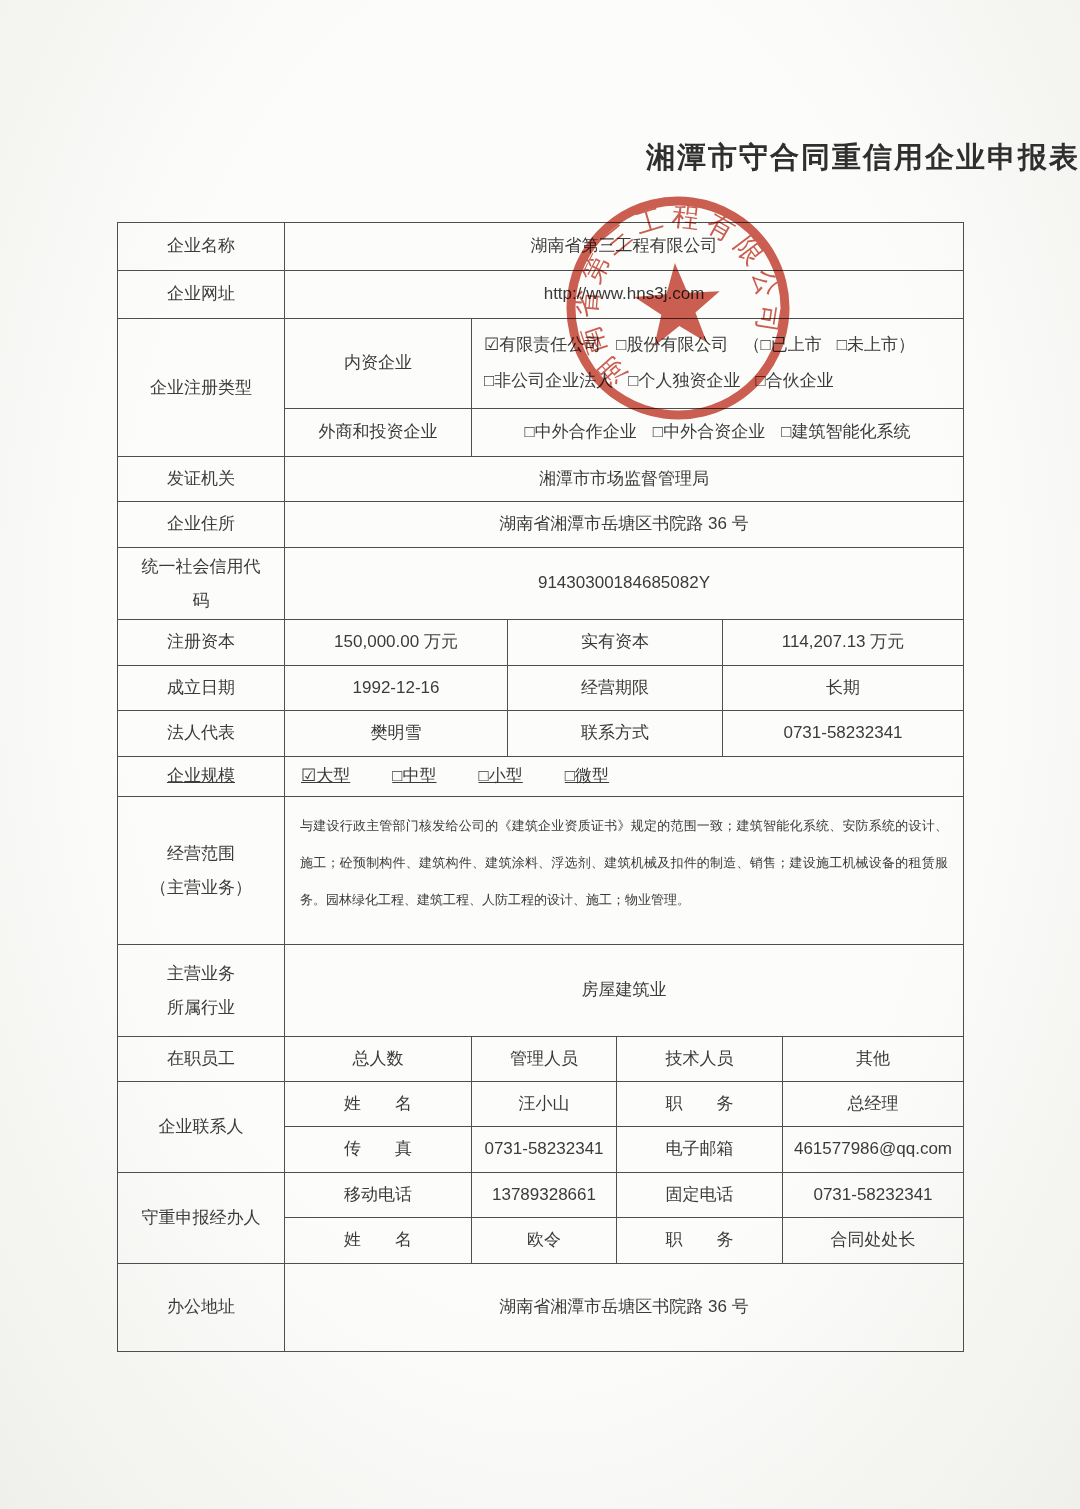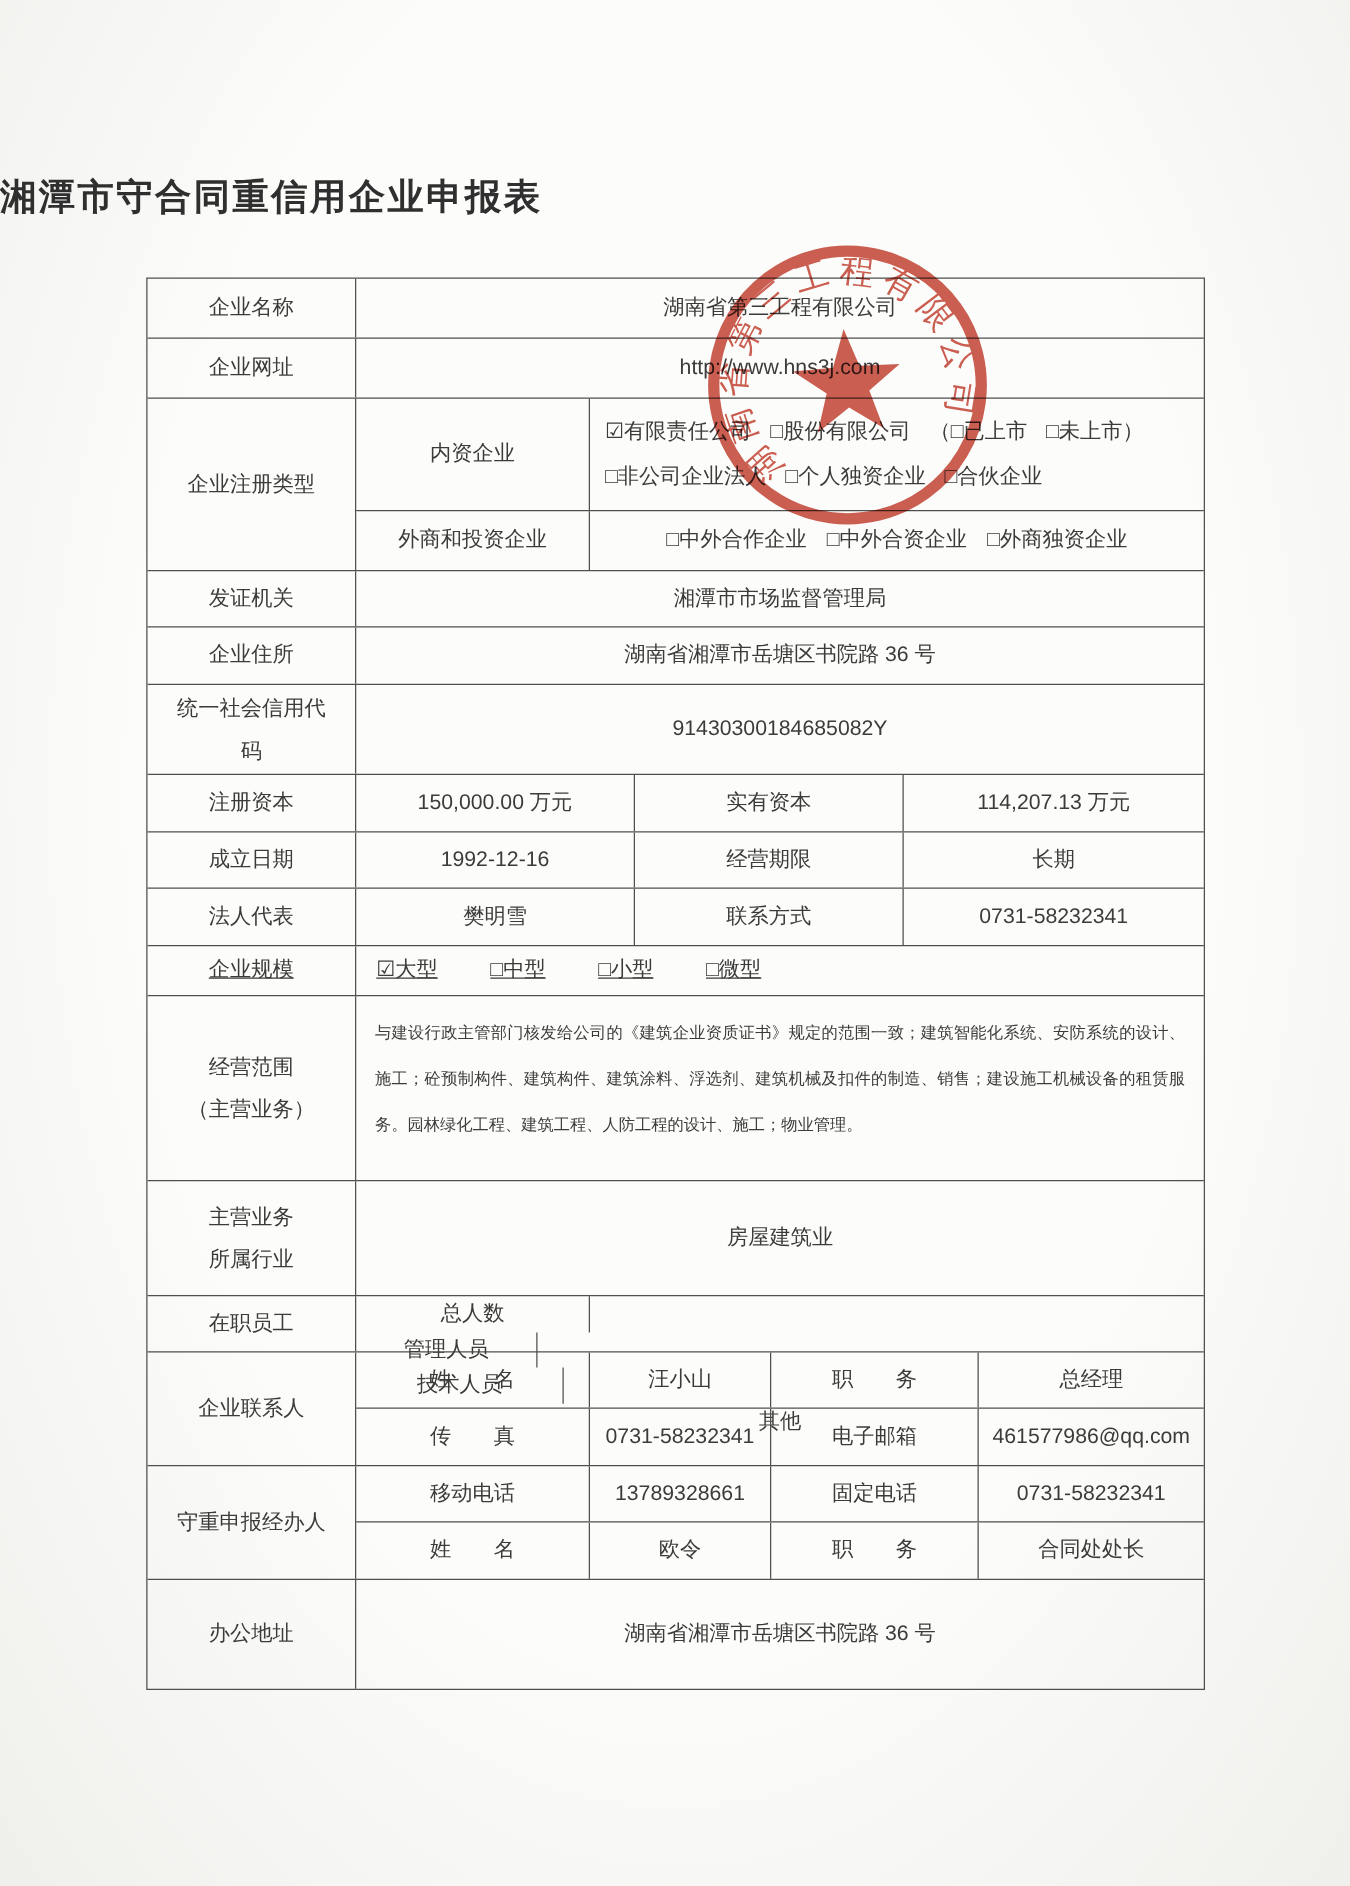--- a/index.html
+++ b/index.html
@@ -6,21 +6,21 @@
   * { box-sizing: border-box; }
   html,body { margin:0; padding:0; }
   body {
     width:1080px; height:1509px; position:relative; overflow:hidden;
     background: radial-gradient(ellipse at 50% 42%, #fcfcfa 55%, #efefec 100%);
     font-family:"Liberation Sans", sans-serif;
     color:var(--ink);
   }
   .doc-title {
     position:absolute; top:138px; left:0; width:100%;
-    text-align:left; font-size:29px; font-weight:600; letter-spacing:2px;
+    text-align:right; font-size:29px; font-weight:600; letter-spacing:2px;
     color:#2f2f2f; margin:0;
   }
   .table {
     position:absolute; left:117px; top:222px; width:847px;
     border:1px solid var(--line);
     font-size:17px;
   }
   .row { display:flex; border-bottom:1px solid var(--line); align-items:stretch; }
   .table > .row:last-child, .table > .group:last-child { border-bottom:none; }
   .group { display:flex; border-bottom:1px solid var(--line); }
@@ -37,21 +37,21 @@
     display:flex; align-items:center; justify-content:center;
     text-align:center; padding:2px 6px; line-height:1.45;
   }
   .row .cell:last-child { border-right:none; }
   .c-label { width:167px; }
   .w187 { width:187px; } .w145 { width:145px; } .w166 { width:166px; }
   .w223 { width:223px; } .w215 { width:215px; }
   .flex1 { flex:1; }
   .h48{height:48px;} .h90{height:90px;} .h47{height:47px;} .h45{height:45px;}
   .h46{height:46px;} .h72{height:72px;} .h40{height:40px;text-decoration:underline;} .h148{height:148px;}
-  .h92{height:92px;} .h44{height:44px;flex-direction:column;} .h87{height:87px;}
+  .h92{height:92px;} .h44{height:44px;} .h87{height:87px;}
   .two-line { flex-direction:column; line-height:34px; }
   .cb-cell {
     flex-direction:column; align-items:flex-start; justify-content:space-evenly;
     padding-left:12px;
   }
   .cb-line { display:flex; gap:15px; white-space:nowrap; }
   .cb-row { justify-content:center; gap:16px; white-space:nowrap; }
   .cb-left { justify-content:flex-start; gap:42px; padding-left:16px; white-space:nowrap; }
   .scope-text {
     text-align:justify; padding:10px 15px; line-height:37px; font-size:13px;
@@ -99,21 +99,21 @@
               <span>□个人独资企业</span>
               <span>□合伙企业</span>
             </div>
           </div>
         </div>
         <div class="row h47">
           <div class="cell w187">外商和投资企业</div>
           <div class="cell flex1 cb-row">
             <span>□中外合作企业</span>
             <span>□中外合资企业</span>
-            <span>□外商独资企业</span>
+            <span>□建筑智能化系统</span>
           </div>
         </div>
       </div>
     </div>
 
     <div class="row h45">
       <div class="cell c-label">发证机关</div>
       <div class="cell flex1">湘潭市市场监督管理局</div>
     </div>
 

